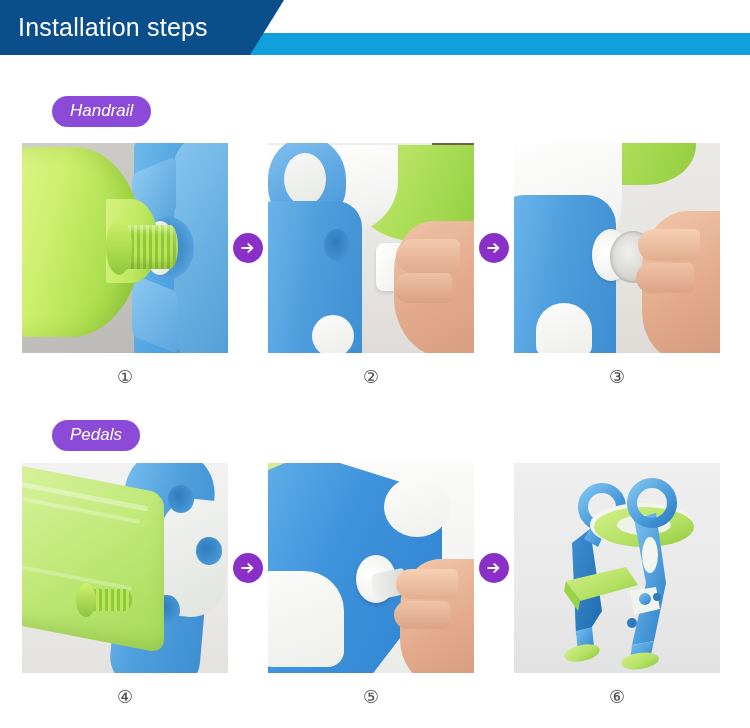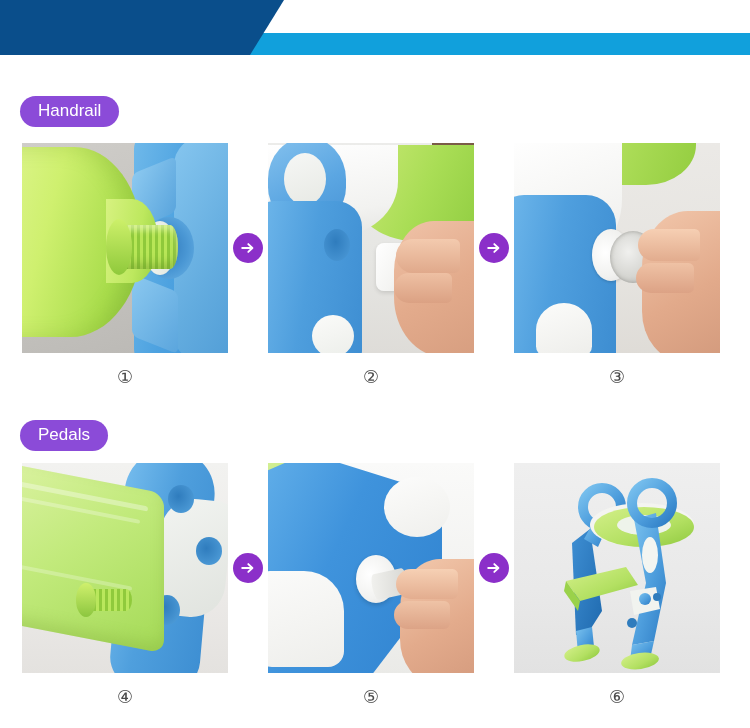--- a/index.html
+++ b/index.html
@@ -57,21 +57,22 @@
     display: inline-block;
     background: #8B4BD8;
     color: #ffffff;
     font-size: 17px;
     line-height: 26px;
     padding: 2px 18px 3px 18px;
     border-radius: 16px;
     white-space: nowrap;
   }
   .pill-row {
-    padding-left: 20px;
+    padding-left: 52px;
+    font-style: italic;
   }
   .pill-row-1 { position: absolute; left: 0; top: 96px; }
   .pill-row-2 { position: absolute; left: 0; top: 420px; }
 
   
   .steps-row {
     position: absolute;
     left: 0;
     width: 750px;
     display: flex;
@@ -414,20 +415,21 @@
   
   .p6-bg { position:absolute; inset:0; background: linear-gradient(180deg,#efefef 0%,#e9e9e9 60%,#e2e2e2 100%); }
   .p6-svg { position:absolute; inset:0; }
 </style>
 </head>
 <body>
 
 <div class="header">
   <div class="header-lightbar"></div>
   <div class="header-darkblock"></div>
+  <div class="header-title">Installation steps</div>
 </div>
 
 <div class="pill-row pill-row-1">
   <span class="section-pill">Handrail</span>
 </div>
 
 <div class="steps-row steps-row-1">
 
   <div class="step-cell">
     <div class="step-photo">

